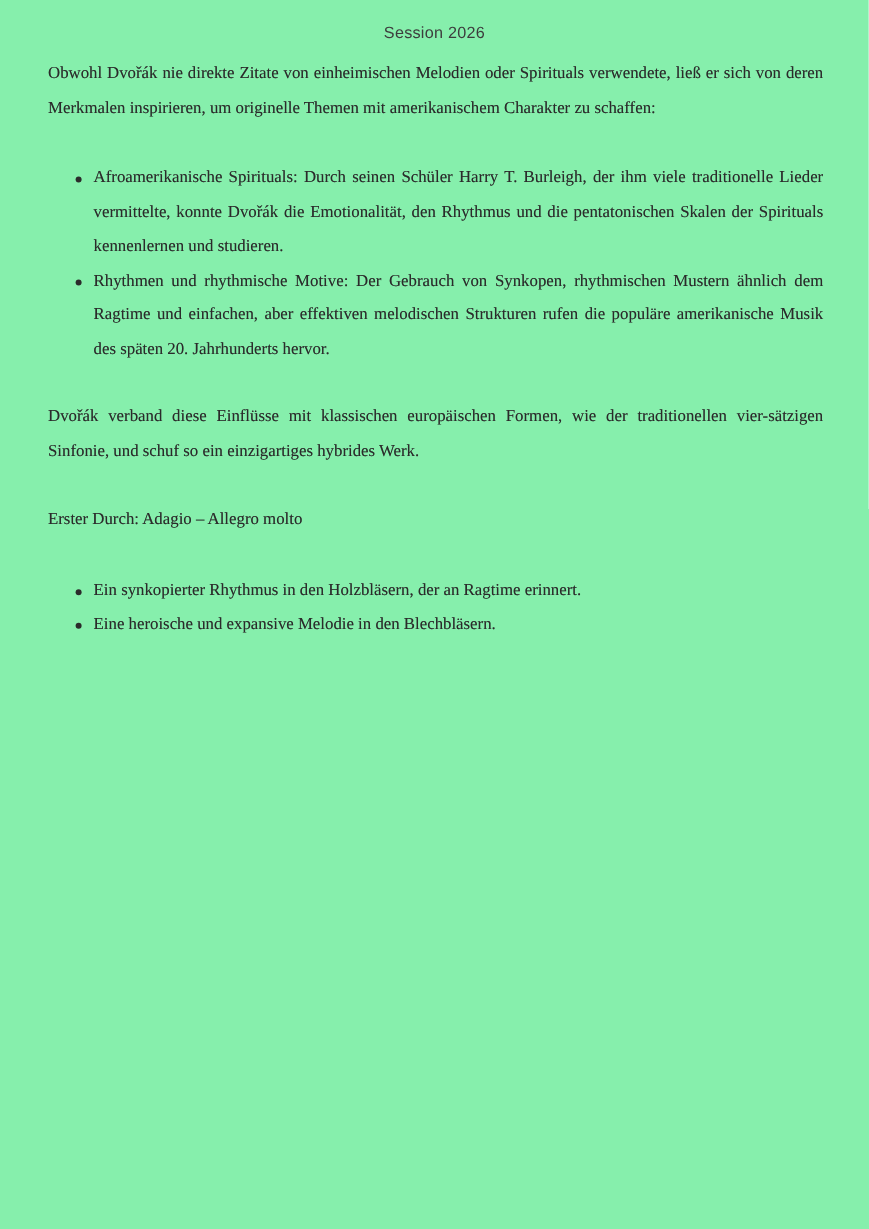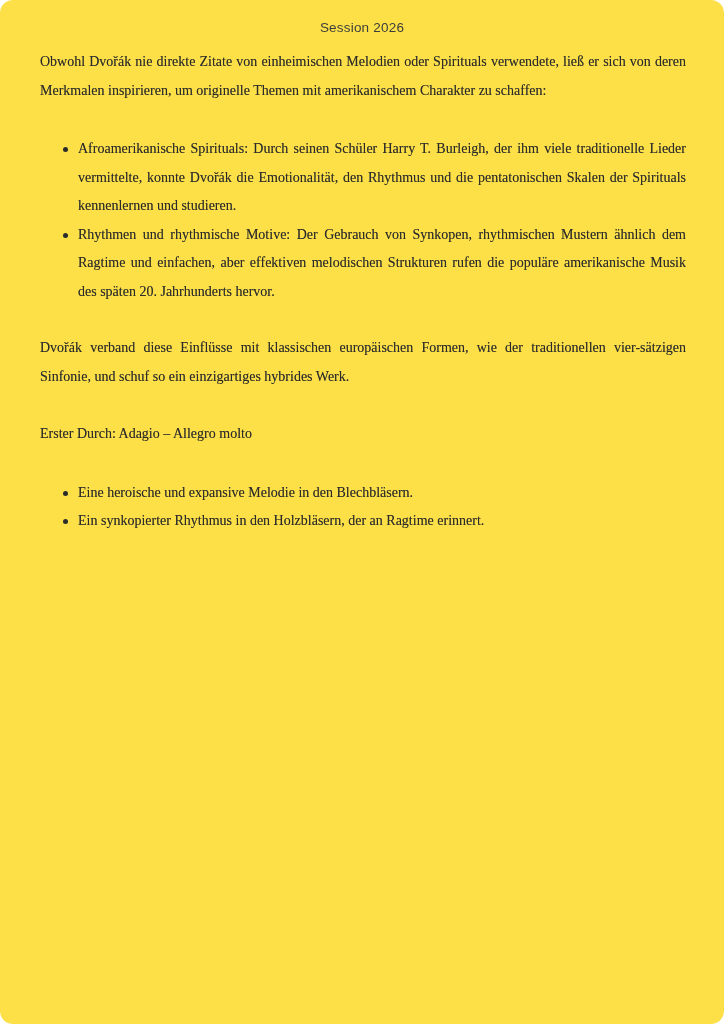--- a/index.html
+++ b/index.html
@@ -4,25 +4,24 @@
 <style>
   html, body {
     margin: 0;
     padding: 0;
     background: #ffffff;
   }
   .page {
     position: relative;
     width: 724px;
     height: 1024px;
-    background: #fde047;
+    background: #86efac;
     overflow: hidden;
     font-family: "Liberation Serif", "DejaVu Serif", serif;
     color: #2b2b2b;
-    border-radius: 13px;
   }
   .page-header {
     padding-top: 20px;
     text-align: center;
     font-family: "Liberation Sans", "DejaVu Sans", sans-serif;
     font-size: 13.5px;
     color: #3d3d3d;
     letter-spacing: 0.2px;
   }
   .content {
@@ -94,22 +93,22 @@
 
     <p class="para">Dvořák verband diese Einflüsse mit klassischen europäischen Formen, wie der traditionellen vier-sätzigen Sinfonie, und schuf so ein einzigartiges hybrides Werk.</p>
 
     <div class="para movement-block">
       <div class="movement-heading">Erster Durch: Adagio – Allegro molto</div>
     </div>
 
     <ul class="doc-list">
       <li>
         <span class="bullet"></span>
-        <span class="li-text">Eine heroische und expansive Melodie in den Blechbläsern.</span>
+        <span class="li-text">Ein synkopierter Rhythmus in den Holzbläsern, der an Ragtime erinnert.</span>
       </li>
       <li>
         <span class="bullet"></span>
-        <span class="li-text">Ein synkopierter Rhythmus in den Holzbläsern, der an Ragtime erinnert.</span>
+        <span class="li-text">Eine heroische und expansive Melodie in den Blechbläsern.</span>
       </li>
     </ul>
 
   </div>
 </div>
 
 </body></html>

